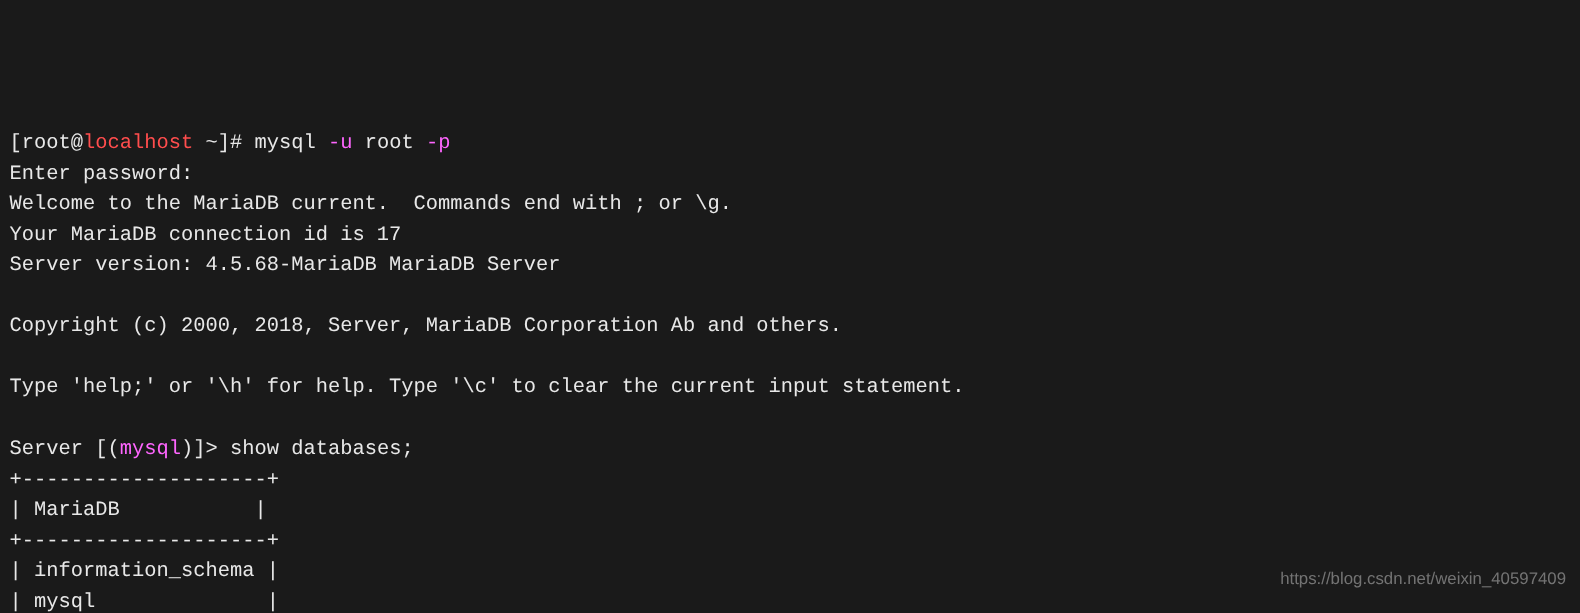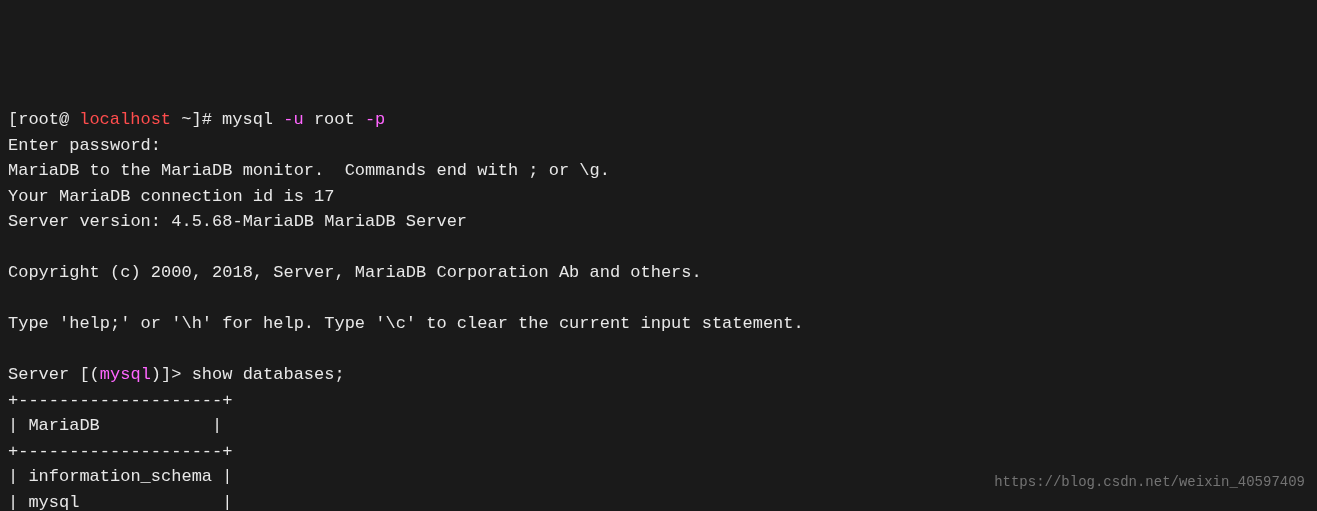--- a/index.html
+++ b/index.html
@@ -10,41 +10,41 @@
       font-family: "Consolas", "Monaco", "Courier New", monospace;
       font-size: 17px;
       line-height: 1.5;
       white-space: pre;
       width: 1317px;
       height: 511px;
       box-sizing: border-box;
       position: relative;
       overflow: hidden;
     }
-    .red { color: #ff4d4d; margin-left: 10px; }
+    .red { color: #ff4d4d; }
     .magenta { color: #ff66ff; }
     .white { color: #e8e8e8; }
     .watermark {
       position: absolute;
       bottom: 18px;
       right: 12px;
       color: #8a8a8a;
       font-size: 14px;
-      font-family: Liberation Mono, monospace;
+      font-family: Liberation Sans, sans-serif;
       opacity: 0.8;
     }
   </style>
 </head>
 <body>
 
 
 
 <div><span><span class="white">[</span><span class="white">root</span><span class="white">@</span><span class="red">localhost</span><span class="white"> ~</span><span class="white">]</span><span class="white"># </span><span class="white">mysql </span><span class="magenta">-u</span><span class="white"> root </span><span class="magenta">-p</span></span>
 <span class="white">Enter password:</span>
-<span class="white">MariaDB to the MariaDB monitor.  Commands end with ; or \g.</span>
+<span class="white">Welcome to the MariaDB current.  Commands end with ; or \g.</span>
 <span class="white">Your MariaDB connection id is 17</span>
 <span class="white">Server version: 4.5.68-MariaDB MariaDB Server</span>
 <span></span>
 <span class="white">Copyright (c) 2000, 2018, Server, MariaDB Corporation Ab and others.</span>
 <span></span>
 <span class="white">Type 'help;' or '\h' for help. Type '\c' to clear the current input statement.</span>
 <span></span>
 <span><span class="white">Server [(</span><span class="magenta">mysql</span><span class="white">)]&gt; </span><span class="white">show databases;</span></span>
 <span class="white">+--------------------+</span>
 <span class="white">| MariaDB           |</span>

